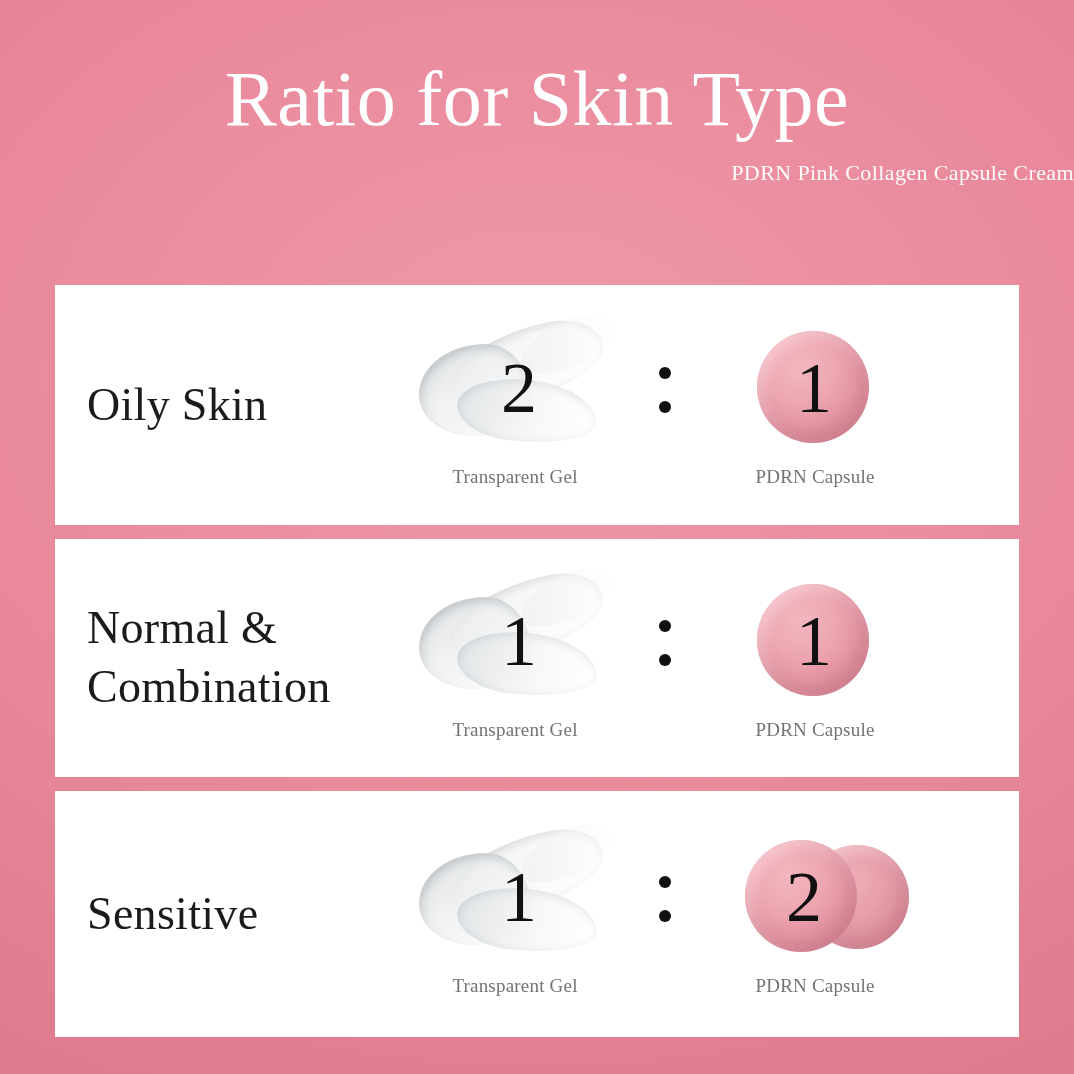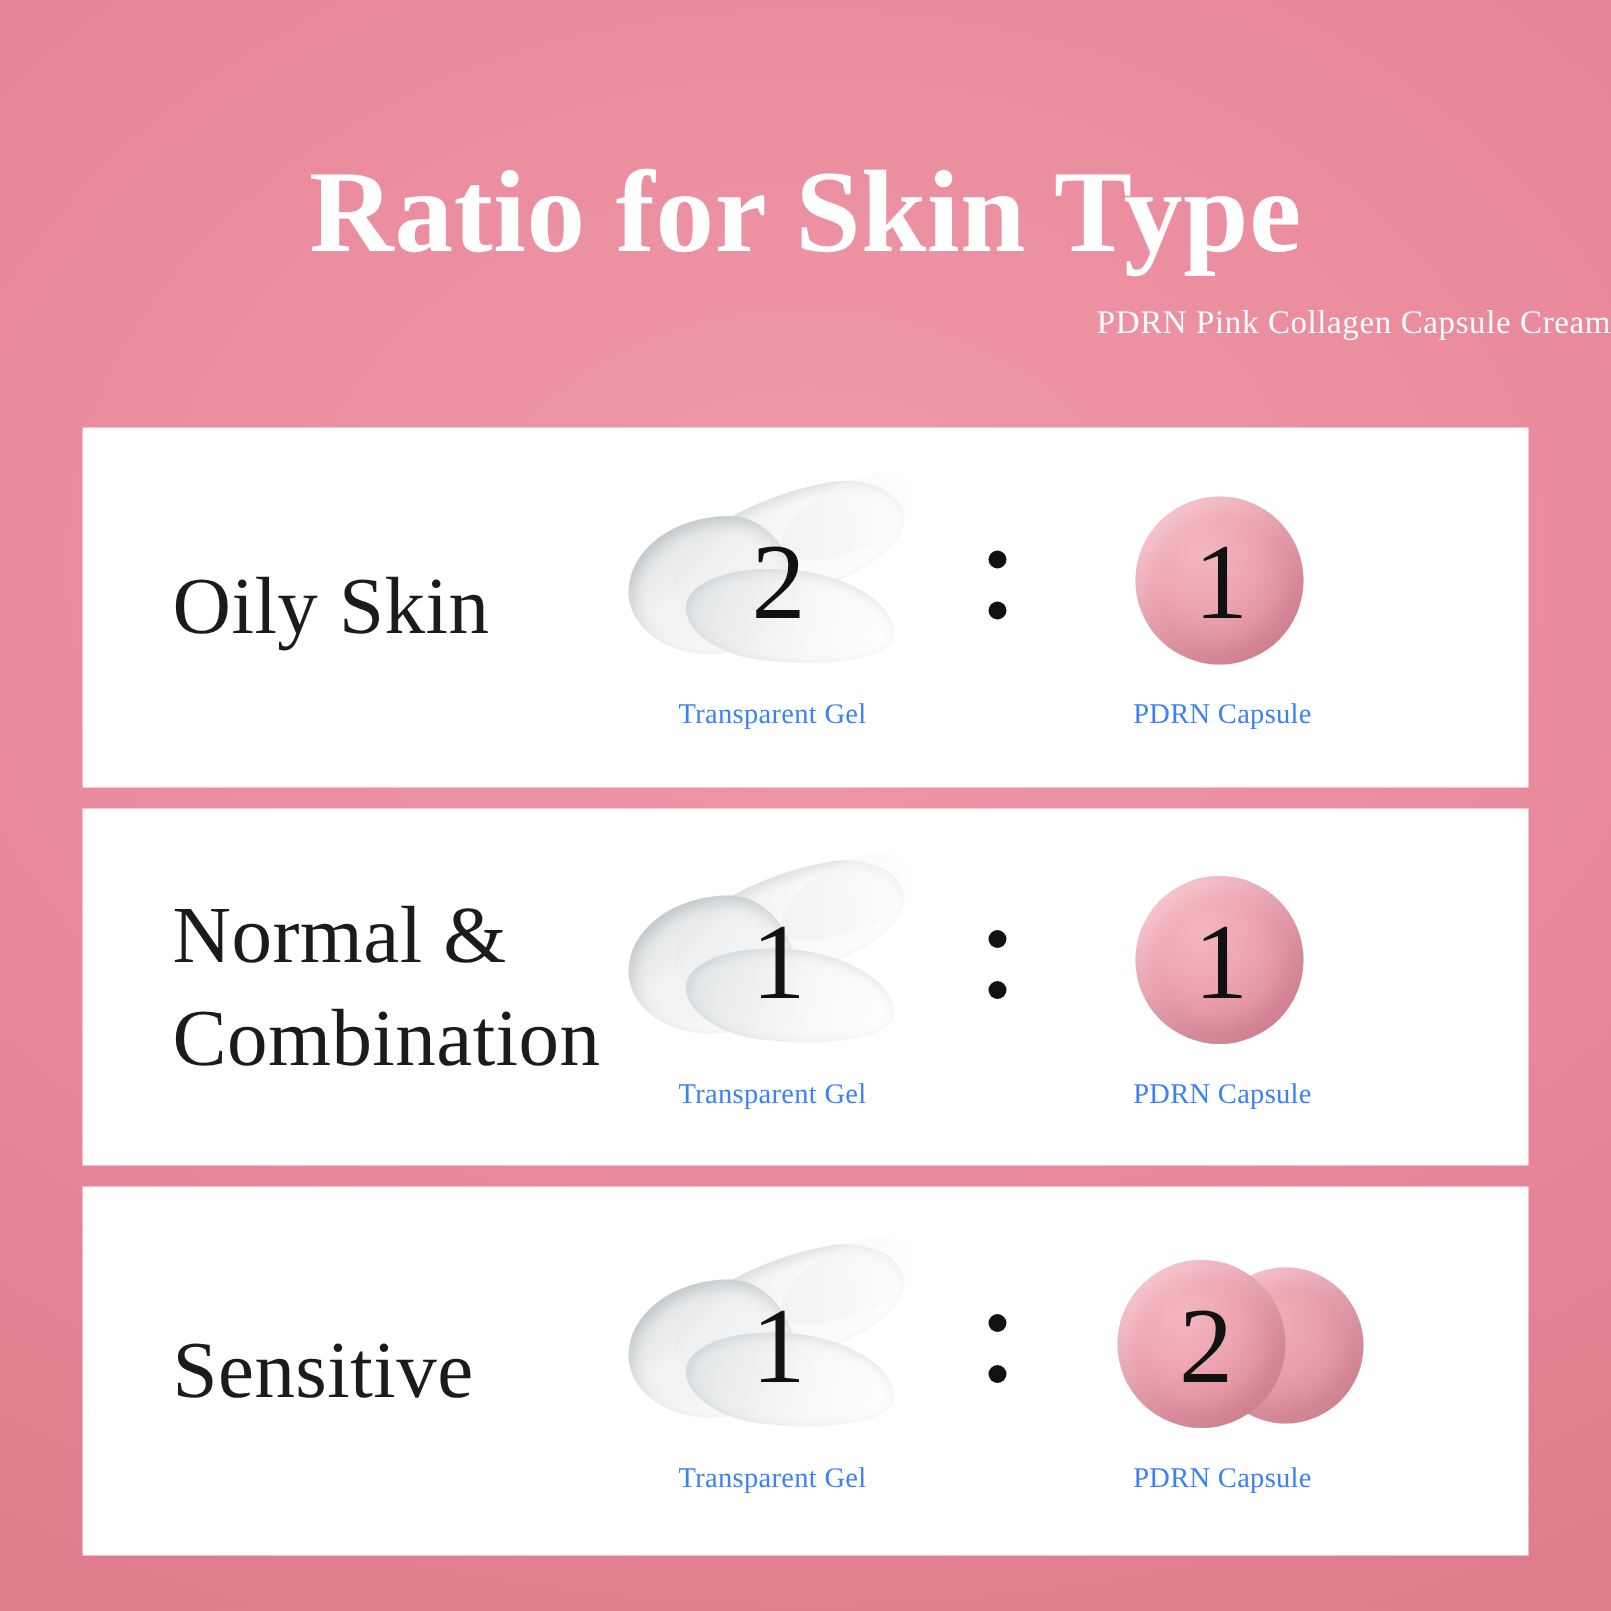--- a/index.html
+++ b/index.html
@@ -24,23 +24,23 @@
 
   .header {
     position: absolute;
     top: 0;
     left: 0;
     width: 100%;
     text-align: center;
   }
   .title {
     margin: 0;
-    padding-top: 100px;
-    font-family: "Liberation Serif", serif;
-    font-weight: bold;
+    padding-top: 58px;
+    font-family: "Liberation Serif", serif;
+    font-weight: normal;
     font-size: 78px;
     line-height: 1.05;
     color: #ffffff;
     letter-spacing: 0.5px;
   }
   .subtitle {
     margin: 0;
     padding-top: 20px;
     font-family: "Liberation Serif", serif;
     font-size: 22px;
@@ -64,24 +64,24 @@
     display: flex;
     align-items: center;
     box-sizing: border-box;
   }
   .row-1 { height: 240px; }
   .row-2 { height: 238px; }
   .row-3 { height: 246px; }
 
   .skin-label {
     width: 355px;
-    padding-left: 60px;
+    padding-left: 32px;
     box-sizing: border-box;
     font-family: "Liberation Serif", serif;
-    font-size: 54px;
+    font-size: 46px;
     line-height: 1.28;
     color: #1b1b1b;
     letter-spacing: 0.3px;
   }
 
   .ratio-side {
     width: 230px;
     position: relative;
     height: 100%;
     display: flex;
@@ -188,21 +188,21 @@
     color: #111111;
   }
   .ratio-num.gel-num { margin-left: 8px; margin-top: 2px; }
   .ratio-num.cap-num { margin-left: -2px; margin-top: 2px; }
   .ratio-num.cap-num-2 { margin-left: -22px; margin-top: 2px; }
 
   .vis-caption {
     margin-top: 14px;
     font-family: "Liberation Serif", serif;
     font-size: 19px;
-    color: #3b82f6;
+    color: #737373;
     letter-spacing: 0.2px;
     text-align: center;
   }
 
   .colon {
     width: 70px;
     display: flex;
     flex-direction: column;
     align-items: center;
     justify-content: center;

